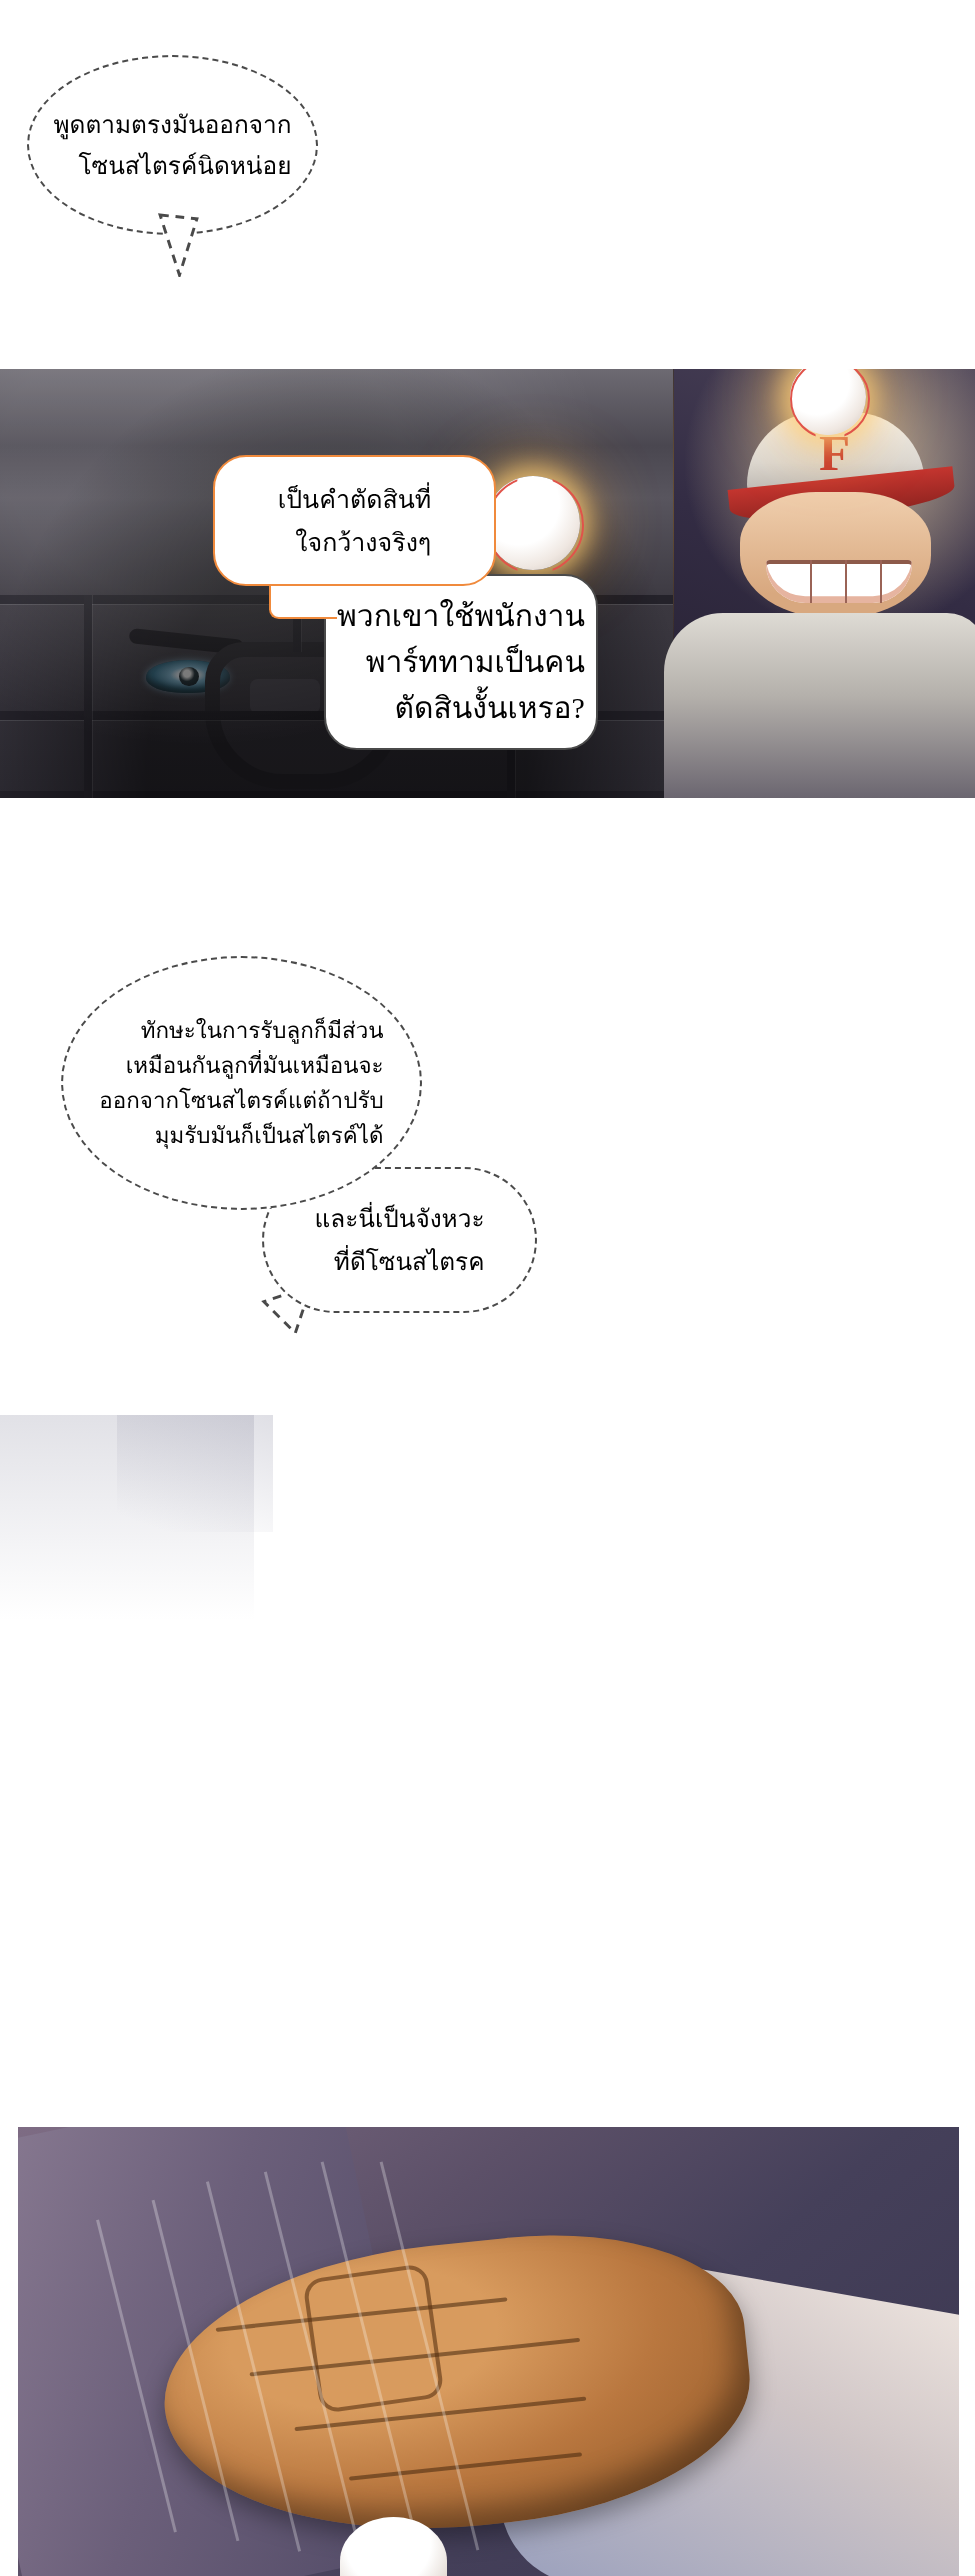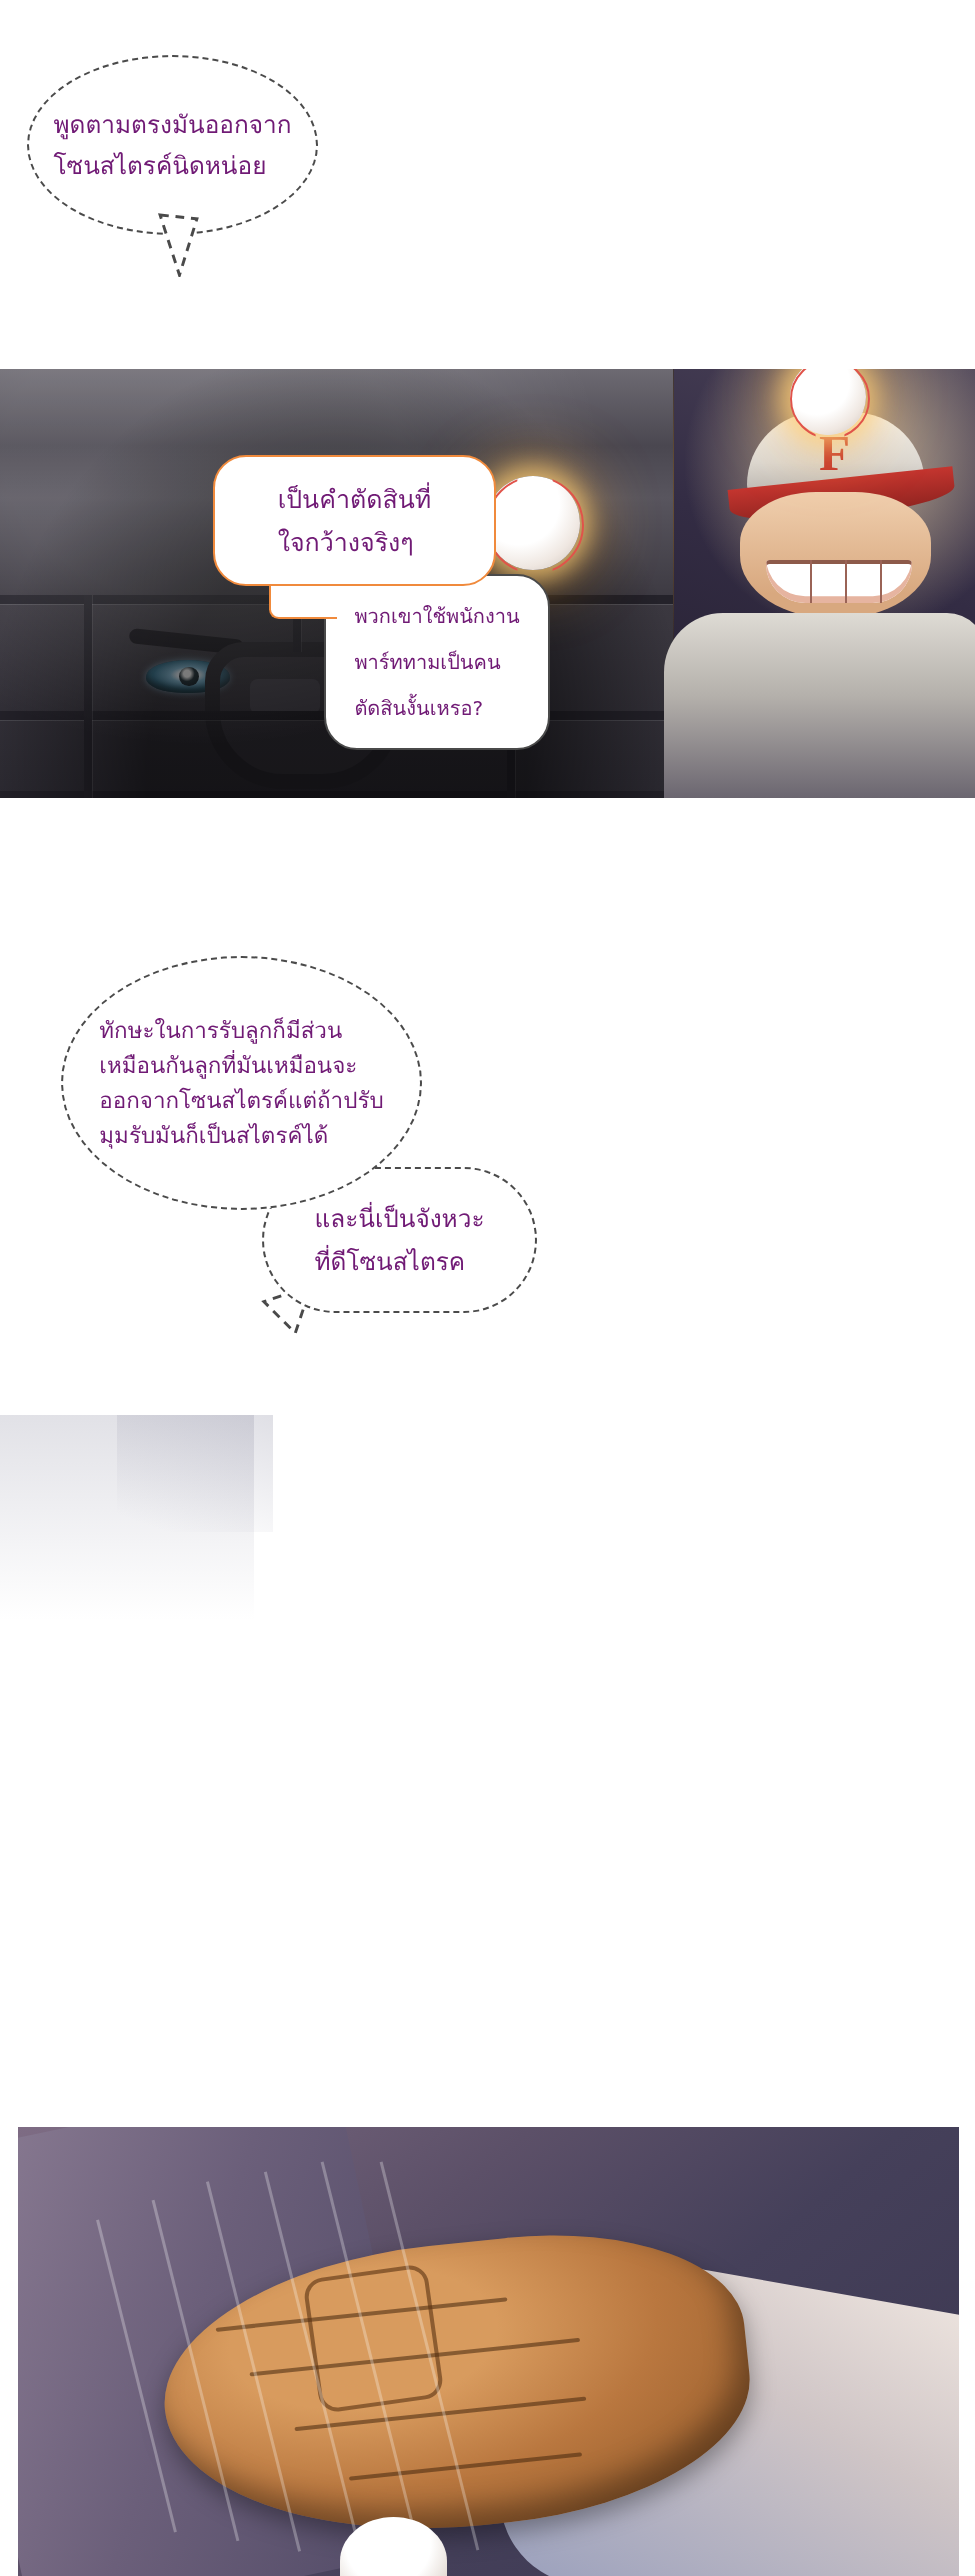--- a/index.html
+++ b/index.html
@@ -267,24 +267,25 @@
     background: linear-gradient(200deg, rgba(150,150,170,0.30) 0%, rgba(255,255,255,0) 90%);
   }
 
   
   .bubble {
     position: absolute;
     box-sizing: border-box;
     display: flex;
     align-items: center;
     justify-content: center;
-    text-align: left;
-    color: #701a75;
+    text-align: right;
+    color: #000000;
     background: #ffffff;
     z-index: 20;
+    font-family: Liberation Serif, serif;
   }
   .bubble p {
     margin: 0;
     white-space: pre-line;
   }
 
   
   .bubble-dashed-ellipse {
     border: 2.9px dashed #4a4a4a;
     border-radius: 50%;
@@ -341,23 +342,23 @@
     border-left: 2.9px solid #f08a3c;
     border-bottom: 2.9px solid #f08a3c;
     border-bottom-left-radius: 9.8px;
     z-index: 24;
   }
 
   
   #bubble-3 {
     left: 324px;
     top: 574px;
-    width: 226px;
+    width: 274px;
     height: 176px;
-    font-size: 20px;
+    font-size: 30px;
     line-height: 46px;
     z-index: 23;
   }
 
   
   #bubble-4 {
     left: 61px;
     top: 956px;
     width: 361px;
     height: 254px;

